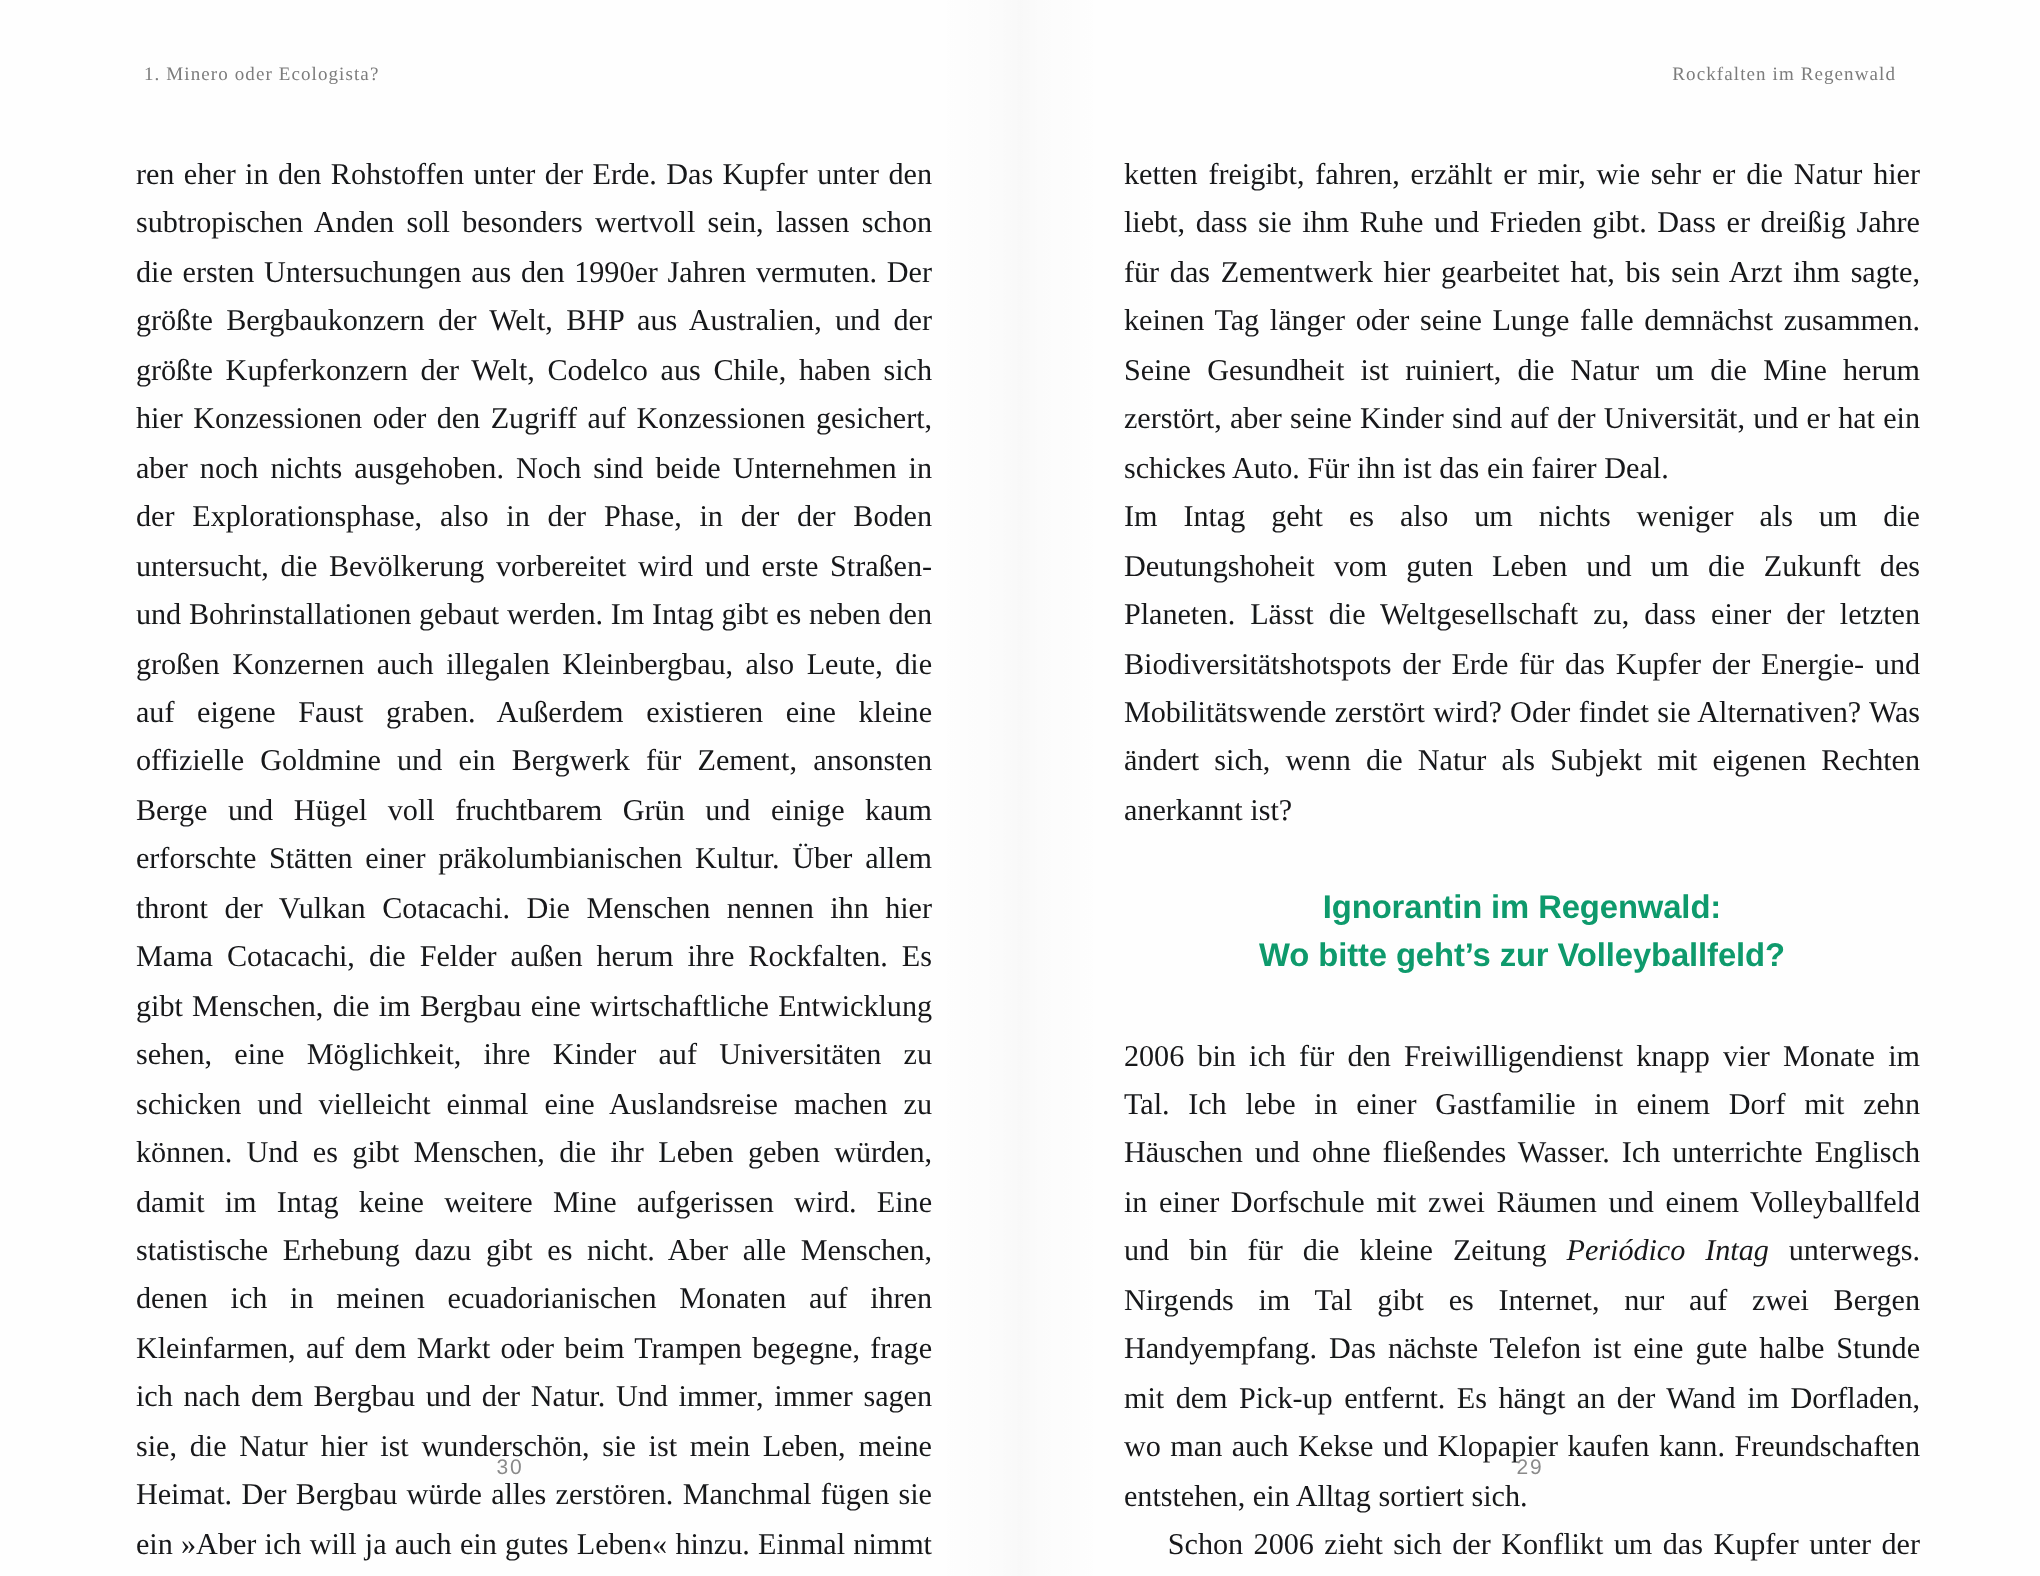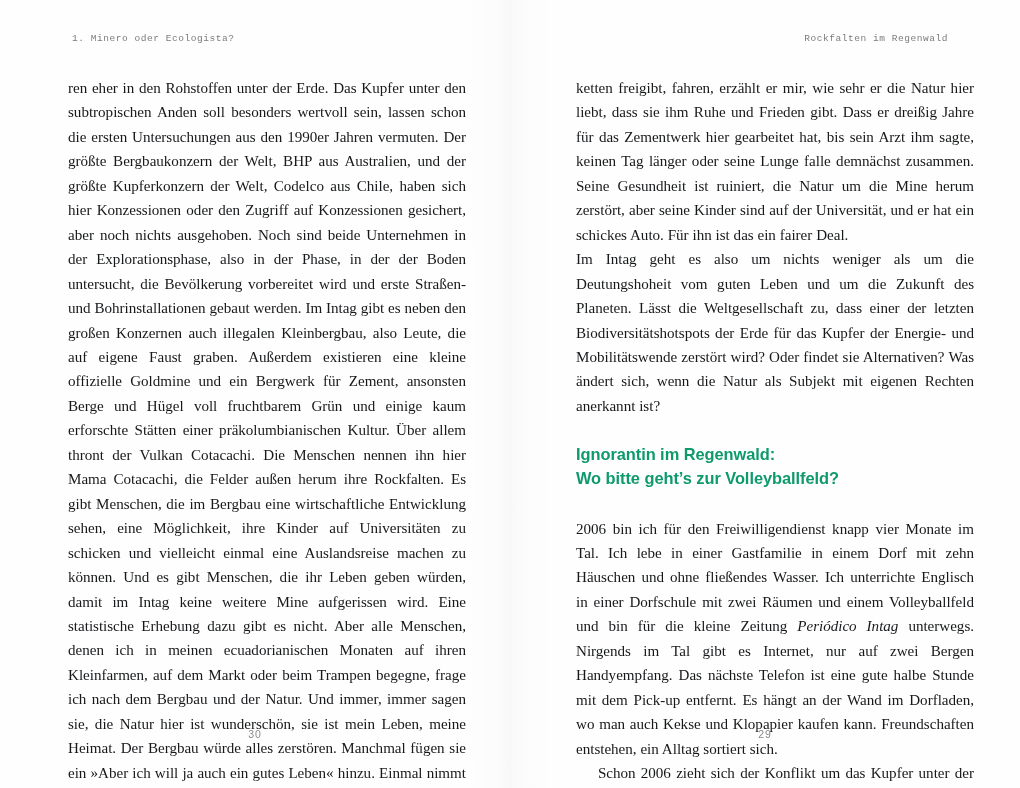--- a/index.html
+++ b/index.html
@@ -45,21 +45,21 @@
         rgba(0,0,0,0.000) 0%,
         rgba(0,0,0,0.012) 38%,
         rgba(0,0,0,0.022) 50%,
         rgba(0,0,0,0.012) 62%,
         rgba(0,0,0,0.000) 100%);
   }
 
   .running-head {
     position: absolute;
     top: 33px;
-    font-family: Liberation Mono, monospace;
+    font-family: Liberation Serif, serif;
     font-size: 9.5px;
     letter-spacing: 0.55px;
     color: #7c7c7c;
     white-space: nowrap;
   }
   .running-head.left  { left: 72px; }
   .running-head.right { right: 72px; }
 
   .folio {
     position: absolute;
@@ -72,21 +72,21 @@
     text-align: center;
   }
 
   .column {
     position: absolute;
     top: 76px;
     width: 398px;
     height: 612px;
   }
   .page-left  .column { left: 68px; }
-  .page-right .column { left: 66px; }
+  .page-right .column { left: 52px; }
 
   p.body {
     margin: 0;
     font-family: "Liberation Serif", serif;
     font-size: 15.1px;
     line-height: 24.45px;
     color: #17181a;
     text-align: justify;
     text-justify: inter-word;
     hyphens: none;
@@ -101,21 +101,21 @@
   p.body { text-align-last: left; }
 
   h2.section-heading {
     margin: 0;
     font-family: "Liberation Sans", sans-serif;
     font-weight: bold;
     font-size: 16.4px;
     line-height: 23.6px;
     color: #0e9a6c;
     letter-spacing: -0.05px;
-    text-align: left;
+    text-align: center;
   }
   .heading-block {
     margin-top: 25px;
     margin-bottom: 26px;
   }
 
   em.title { }
 </style>
 </head>
 <body>

